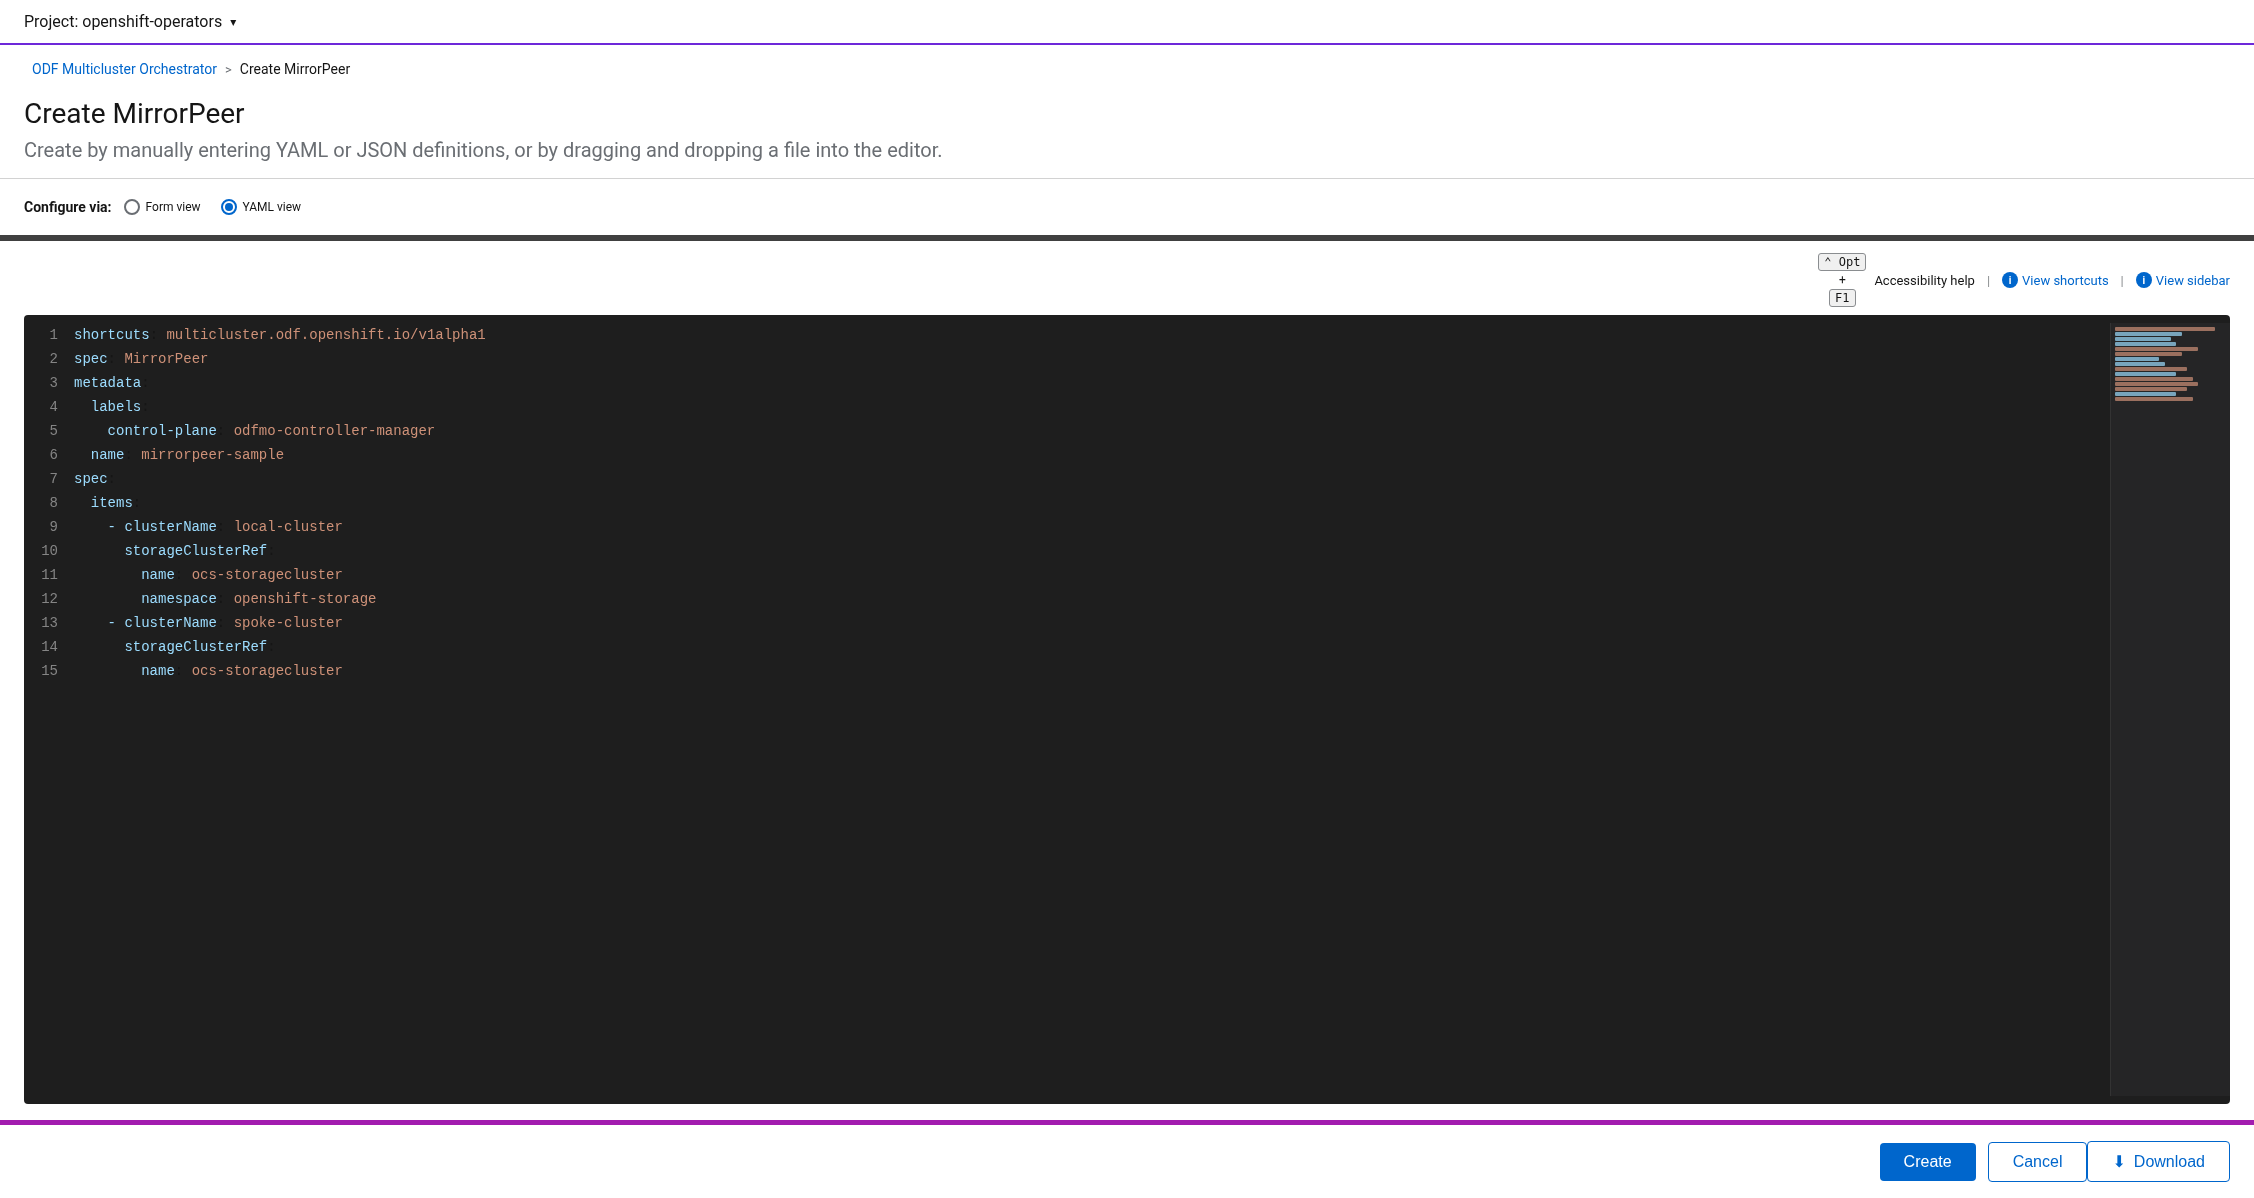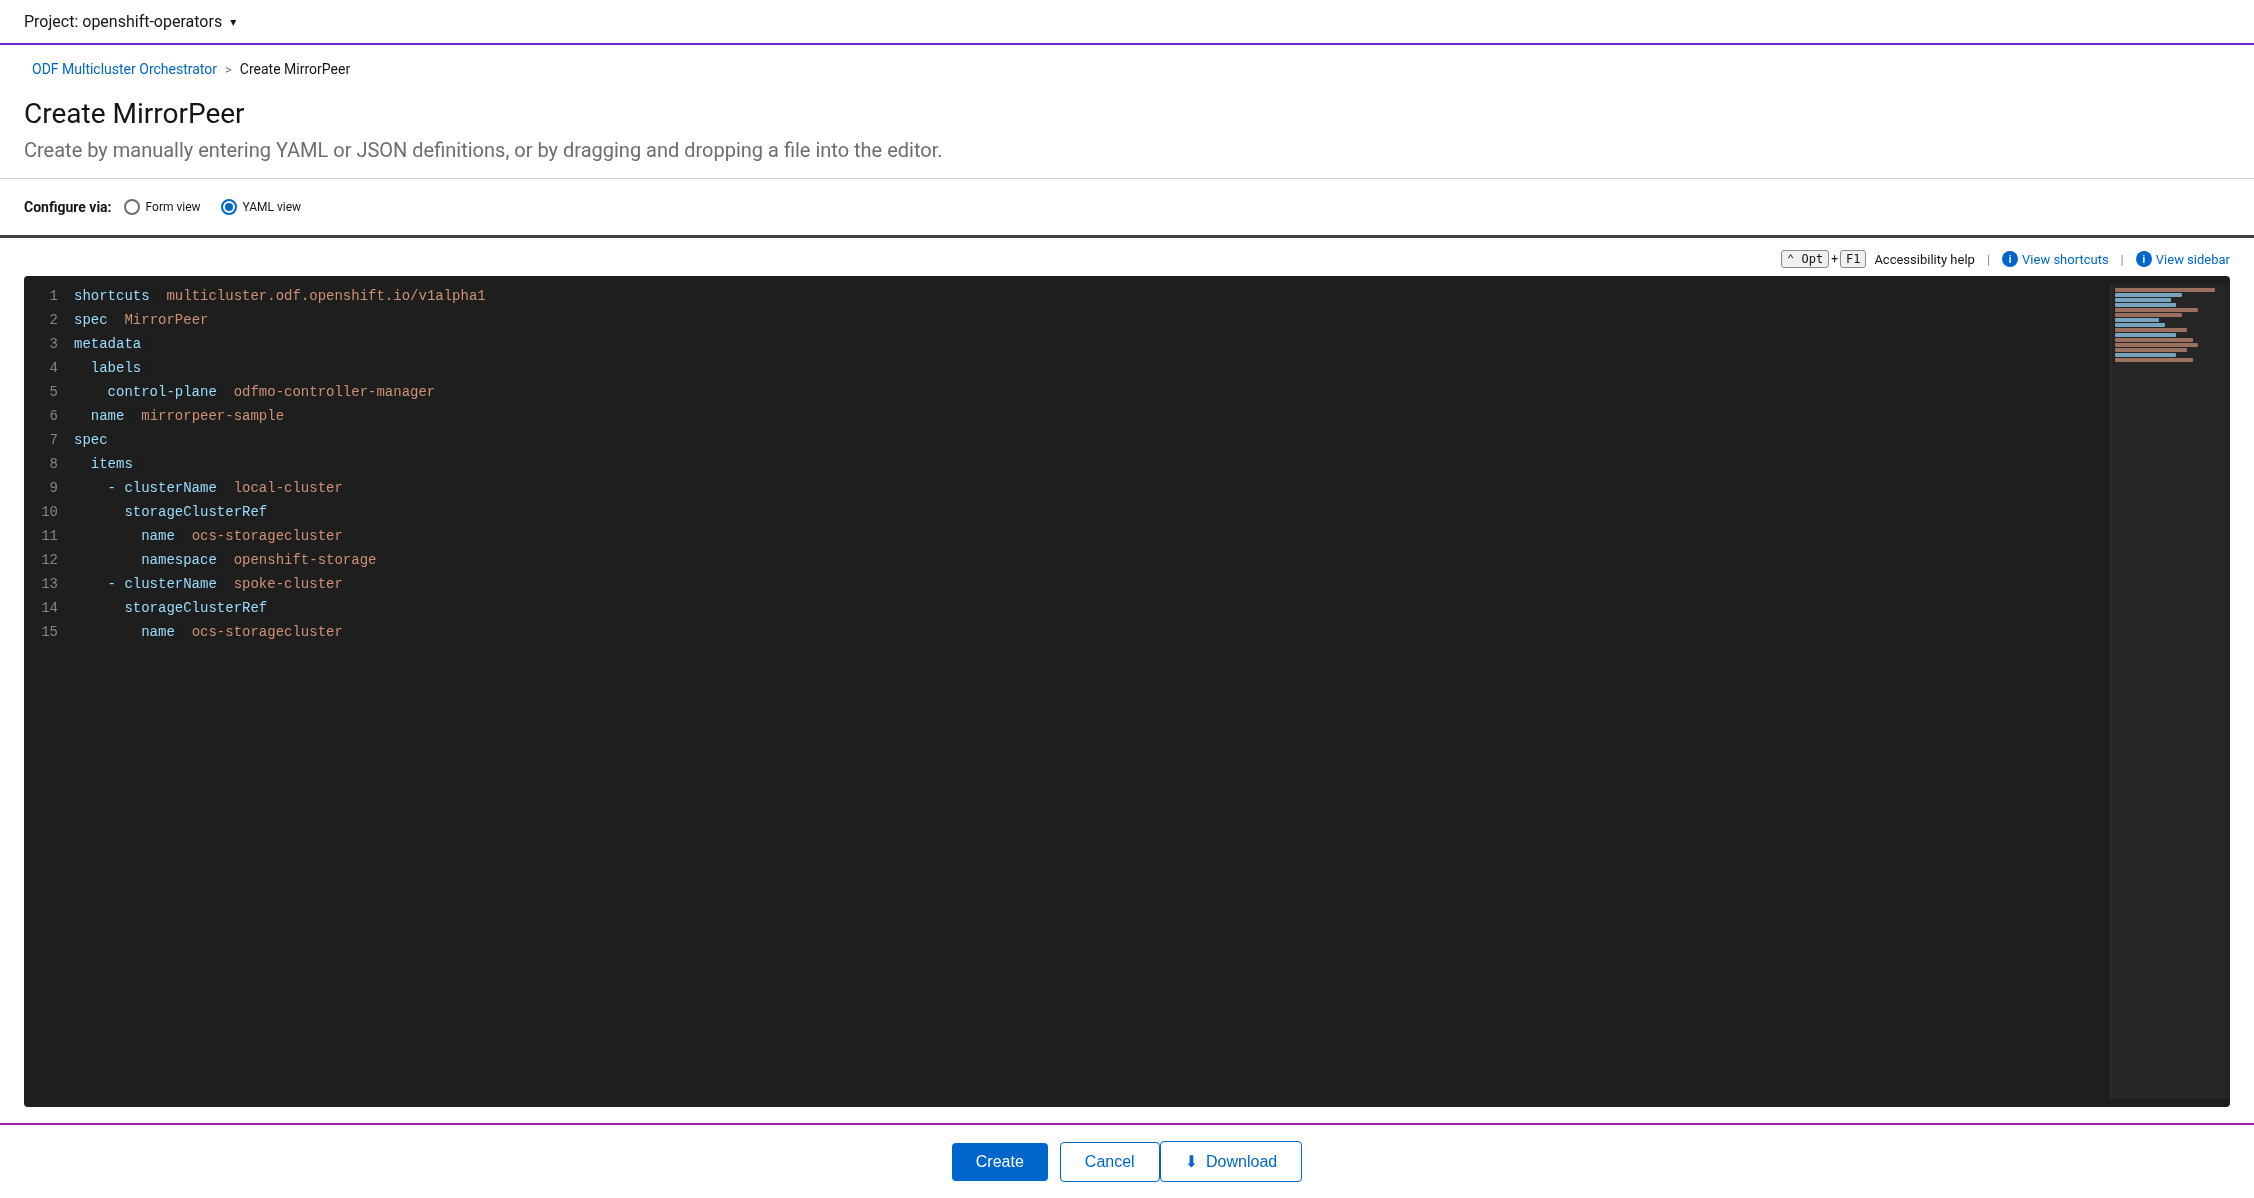--- a/index.html
+++ b/index.html
@@ -65,21 +65,21 @@
       margin-bottom: 8px;
     }
     .page-description {
       font-size: 20px;
       color: #6a6e73;
     }
 
     
     .configure-section {
       padding: 20px 24px;
-      border-bottom: 3px solid #404040;
+      border-bottom: 6px solid #404040;
       display: flex;
       align-items: center;
       gap: 12px;
     }
     .configure-label {
       font-weight: 700;
       font-size: 14px;
     }
     .radio-group {
       display: flex;
@@ -134,20 +134,21 @@
       gap: 8px;
       font-size: 13px;
       color: #151515;
     }
     .keyboard-shortcut {
       display: inline-flex;
       align-items: center;
       gap: 2px;
       font-size: 12px;
       color: #151515;
+      flex-direction: column;
     }
     .kbd {
       border: 1px solid #8a8d90;
       border-radius: 3px;
       padding: 1px 5px;
       font-size: 12px;
       background: #f0f0f0;
       font-family: monospace;
     }
     .editor-toolbar-sep {
@@ -234,23 +235,23 @@
     .minimap-line {
       height: 4px;
       margin-bottom: 1px;
       border-radius: 1px;
     }
 
     
     .bottom-bar {
       display: flex;
       align-items: center;
-      justify-content: center;
+      justify-content: flex-end;
       padding: 16px 24px;
-      border-top: 2px solid #a21caf;
+      border-top: 5px solid #a21caf;
       background: #fff;
     }
     .bottom-left {
       display: flex;
       align-items: center;
       gap: 12px;
     }
     .btn-create {
       background: #0066cc;
       color: #fff;

